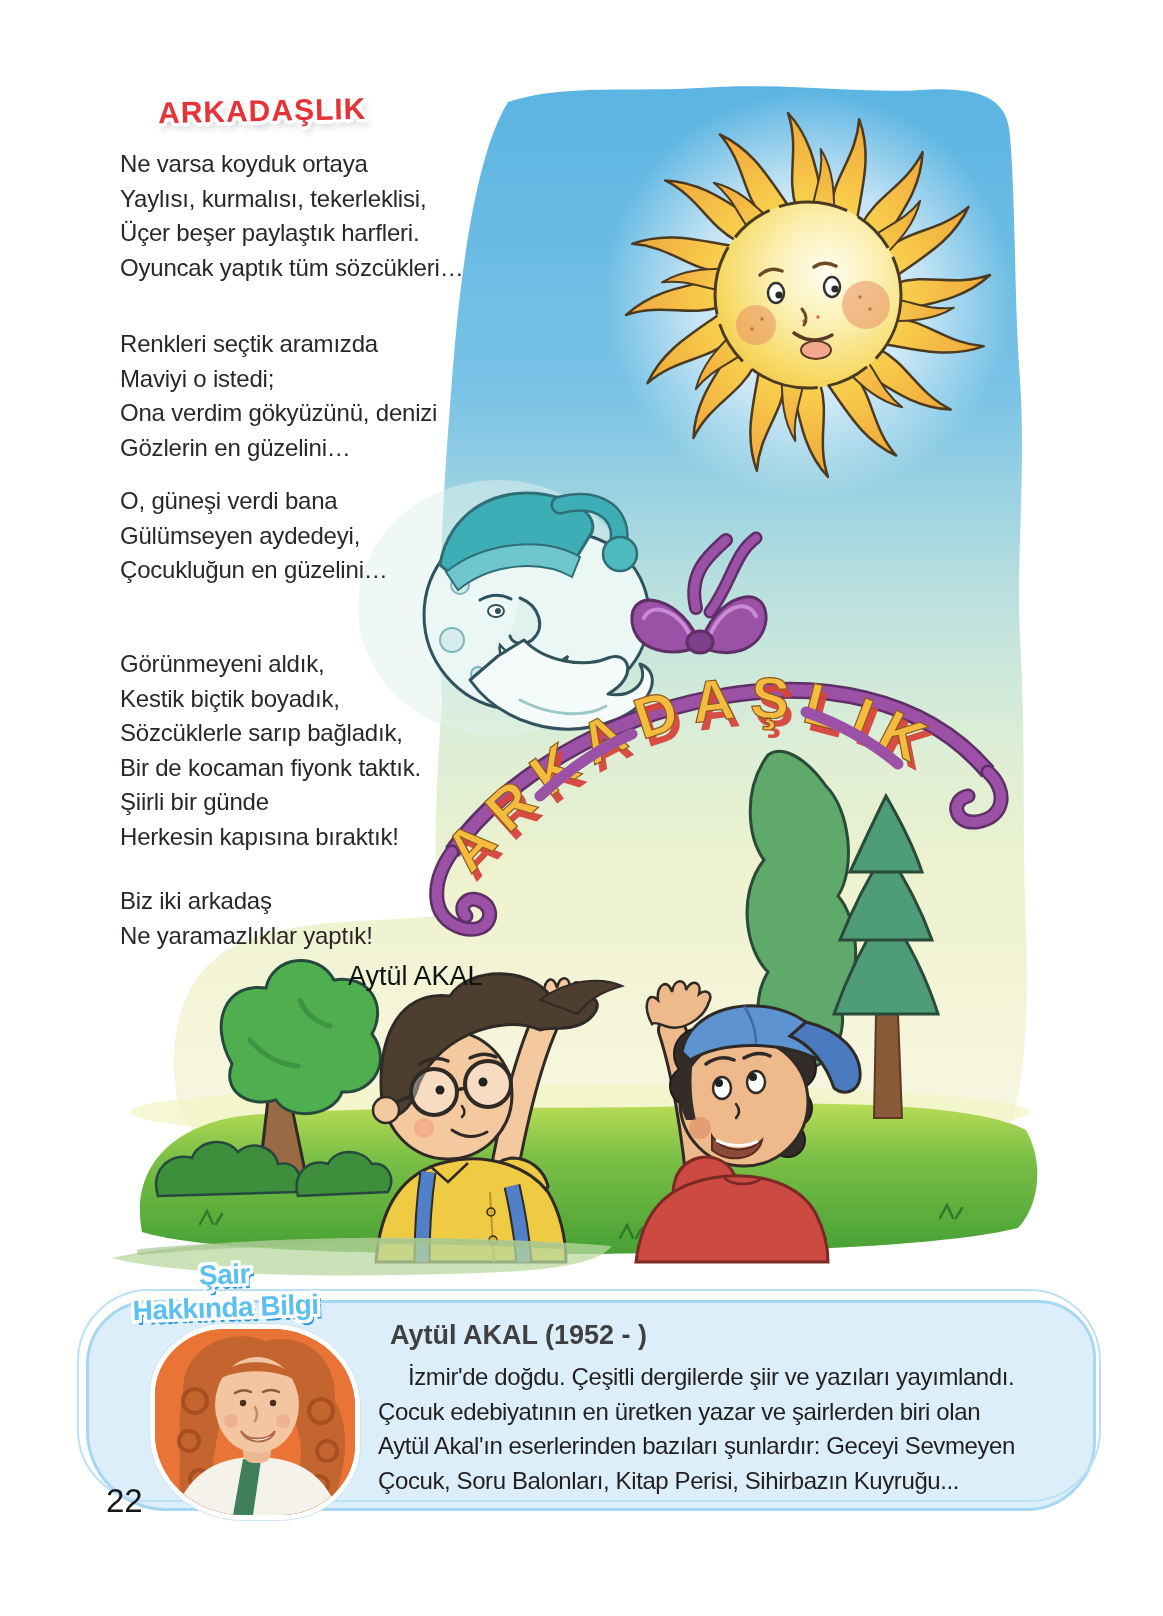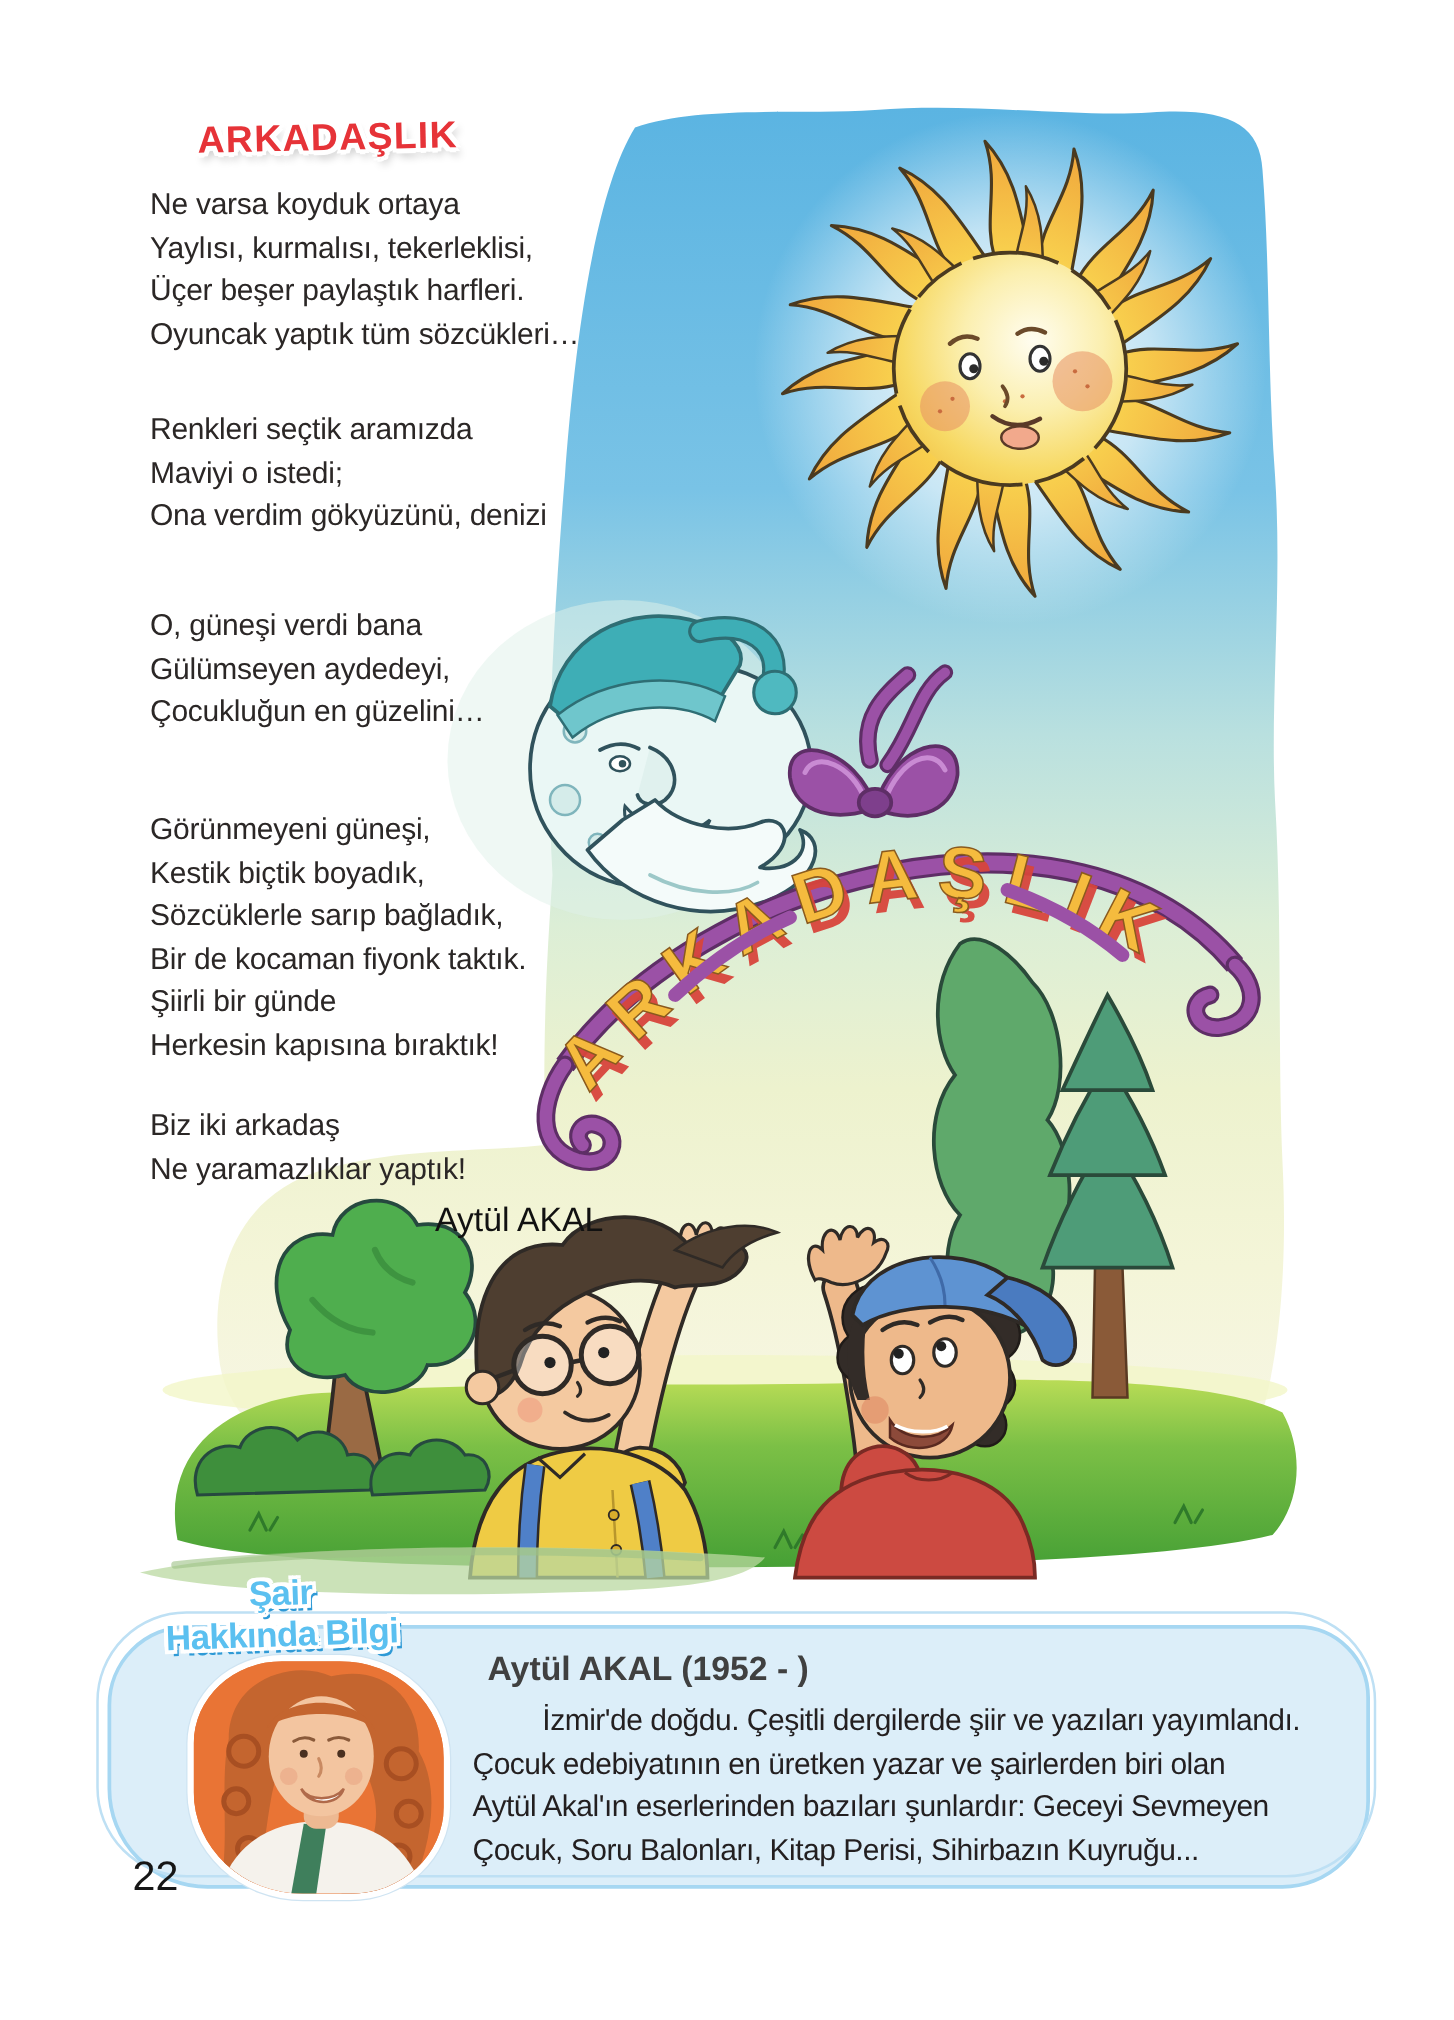--- a/index.html
+++ b/index.html
@@ -45,21 +45,21 @@
                  4px 5px 0 #2f9ad6;
   }
   .bio-photo {
     position:absolute; left:150px; top:1324px; width:200px; height:186px; z-index:3;
     border:5px solid #fff; border-radius:36% 42% 38% 44%;
     overflow:hidden; background:#e97435; box-shadow:0 0 0 1px #cfe4f2;
   }
   .bio-heading { position:absolute; left:390px; top:1320px; z-index:2; font-size:27px; font-weight:bold; color:#404040; white-space:nowrap; }
   .bio-text { position:absolute; left:378px; top:1360px; width:688px; z-index:2; font-size:24px; line-height:34.6px; letter-spacing:-0.4px; color:#231f20; }
   .bio-line { white-space:nowrap; }
-  .bio-line:first-child { text-indent:30px;text-align:center; }
+  .bio-line:first-child { text-indent:30px; }
   .page-number { position:absolute; left:106px; top:1482px; z-index:4; font-size:33px; color:#161616; }
 </style>
 </head>
 <body>
 
 <div class="page">
 
   <svg class="illustration-svg" width="1163" height="1616" viewBox="0 0 1163 1616">
     <defs>
       <linearGradient id="skyGrad" x1="0" y1="0" x2="0" y2="1">
@@ -312,28 +312,29 @@
   <div class="stanza stanza-1">
       <div class="poem-line">Ne varsa koyduk ortaya</div>
       <div class="poem-line">Yaylısı, kurmalısı, tekerleklisi,</div>
       <div class="poem-line">Üçer beşer paylaştık harfleri.</div>
       <div class="poem-line">Oyuncak yaptık tüm sözcükleri…</div>
     </div>
   <div class="stanza stanza-2">
       <div class="poem-line">Renkleri seçtik aramızda</div>
       <div class="poem-line">Maviyi o istedi;</div>
       <div class="poem-line">Ona verdim gökyüzünü, denizi</div>
+      <div class="poem-line">Gözlerin en güzelini…</div>
     </div>
   <div class="stanza stanza-3">
       <div class="poem-line">O, güneşi verdi bana</div>
       <div class="poem-line">Gülümseyen aydedeyi,</div>
       <div class="poem-line">Çocukluğun en güzelini…</div>
     </div>
   <div class="stanza stanza-4">
-      <div class="poem-line">Görünmeyeni güneşi,</div>
+      <div class="poem-line">Görünmeyeni aldık,</div>
       <div class="poem-line">Kestik biçtik boyadık,</div>
       <div class="poem-line">Sözcüklerle sarıp bağladık,</div>
       <div class="poem-line">Bir de kocaman fiyonk taktık.</div>
       <div class="poem-line">Şiirli bir günde</div>
       <div class="poem-line">Herkesin kapısına bıraktık!</div>
     </div>
   <div class="stanza stanza-5">
       <div class="poem-line">Biz iki arkadaş</div>
       <div class="poem-line">Ne yaramazlıklar yaptık!</div>
     </div>

